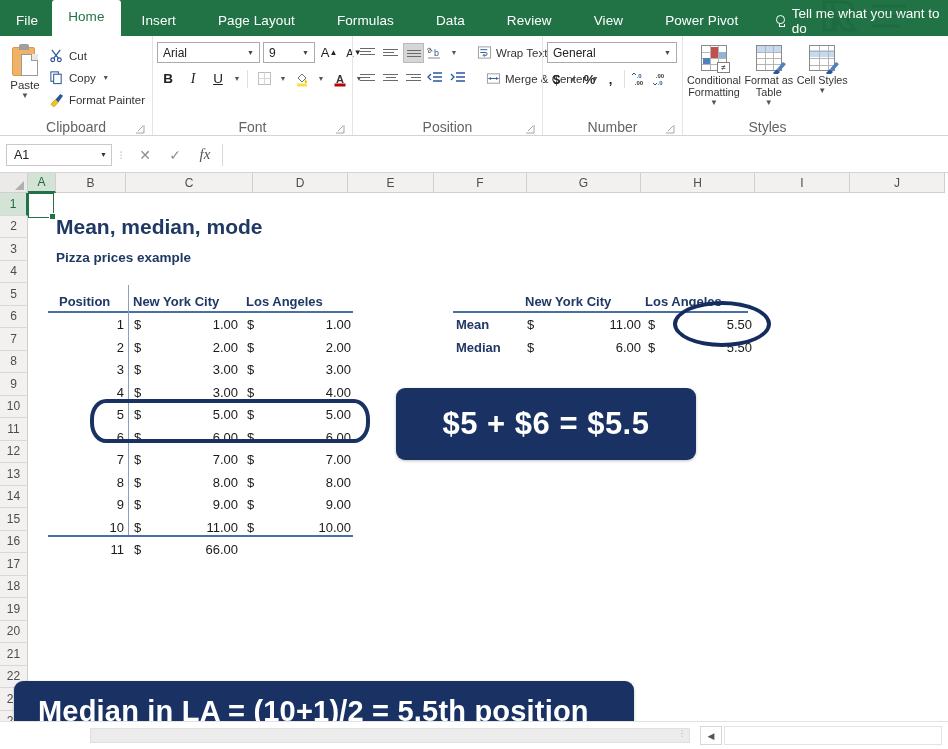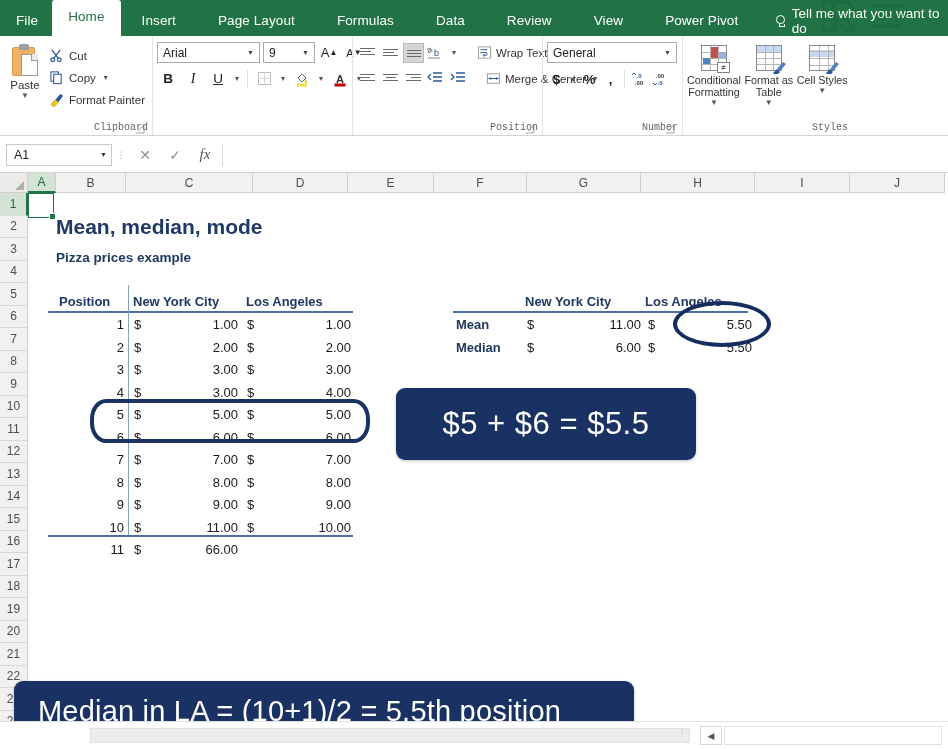--- a/index.html
+++ b/index.html
@@ -46,23 +46,22 @@
   
   .ribbon {
     position: absolute; top: 36px; left: 0; width: 948px; height: 100px;
     background: #ffffff; border-bottom: 1px solid #d4d4d4;
     display: flex; align-items: stretch;
   }
   .rgroup { position: relative; display: flex; flex-direction: column; padding: 2px 4px 0 4px; }
   .rgroup + .rgroup { border-left: 1px solid #e4e4e4; }
   .rgroup-body { flex: 1; display: flex; align-items: flex-start; padding-top: 4px; }
   .rgroup-name {
-    font-size: 10px; color: #636363; text-align: right; height: 15px; line-height: 15px;
+    font-size: 14px; color: #636363; text-align: center; height: 15px; line-height: 15px;
     position: relative;
-    font-family: Liberation Mono, monospace;
   }
   .dialog-launcher {
     position: absolute; right: 3px; bottom: 1px; width: 9px; height: 9px; opacity: .65;
   }
 
   
   .g-clipboard { width: 152px; }
   .paste-btn { width: 52px; display: flex; flex-direction: column; align-items: center;
                padding-top: 2px; cursor: default; }
   .clip-icon { width: 30px; height: 34px; position: relative; }
@@ -186,21 +185,21 @@
 
   
   .anno-rect {
     position: absolute; border: 4px solid #1a3263; border-radius: 16px/20px;
   }
   .anno-ell {
     position: absolute; border: 4.5px solid #152d5e; border-radius: 50%;
   }
   .callout {
     position: absolute; background: #1a3263; border-radius: 9px; color: #fff;
-    display: flex; align-items: center; justify-content: center; font-weight: normal;
+    display: flex; align-items: center; justify-content: center; font-weight: bold;
     box-shadow: 0 1px 3px rgba(0,0,0,.25);
   }
   .callout.c1 { font-size: 31px; letter-spacing: .5px; }
   .callout.c2 { font-size: 29px; letter-spacing: .2px; padding-left: 24px; justify-content: flex-start; }
 
   
   .bottombar {
     position: absolute; left: 0; bottom: 0; width: 948px; height: 28px; background: #fff;
     border-top: 1px solid #e2e2e2;
   }
@@ -345,20 +344,27 @@
           </div>
           <div class="minicaret">▼</div>
           <div class="btnsq">
             <svg width="16" height="16" viewBox="0 0 16 16">
               <text x="8" y="11.5" font-size="11" font-family="Liberation Sans" font-weight="bold" text-anchor="middle" fill="#333">A</text>
               <rect x="2.5" y="12.5" width="11" height="3" fill="#c00000"></rect>
               </svg>
           </div>
           <div class="minicaret">▼</div>
         </div>
+      </div>
+      <div class="rgroup-name">
+        <span>Font</span>
+        <svg class="dialog-launcher" viewBox="0 0 9 9">
+          <path d="M0 8 H8 V0" stroke="#777" fill="none"></path>
+            <path d="M2 6 L7 1" stroke="#777"></path>
+        </svg>
       </div>
     </div>
 
     <div class="rgroup g-align">
       <div class="rgroup-body" style="flex-direction:column;">
         <div class="al-row">
           <div class="alignbtn">
             <i style="top:5px;width:15px;"></i>
               <i style="top:8px;width:11px;"></i>
               <i style="top:11px;width:15px;"></i>

